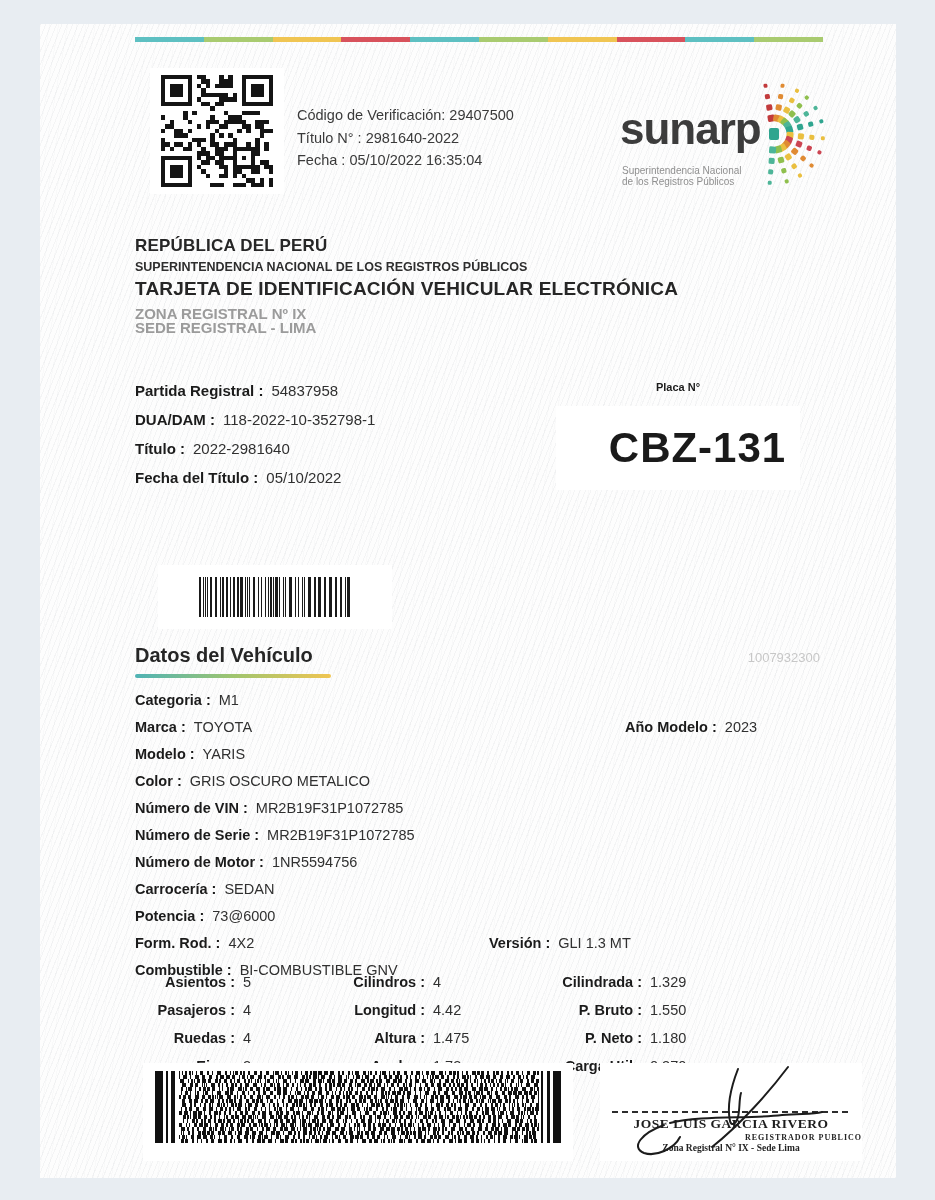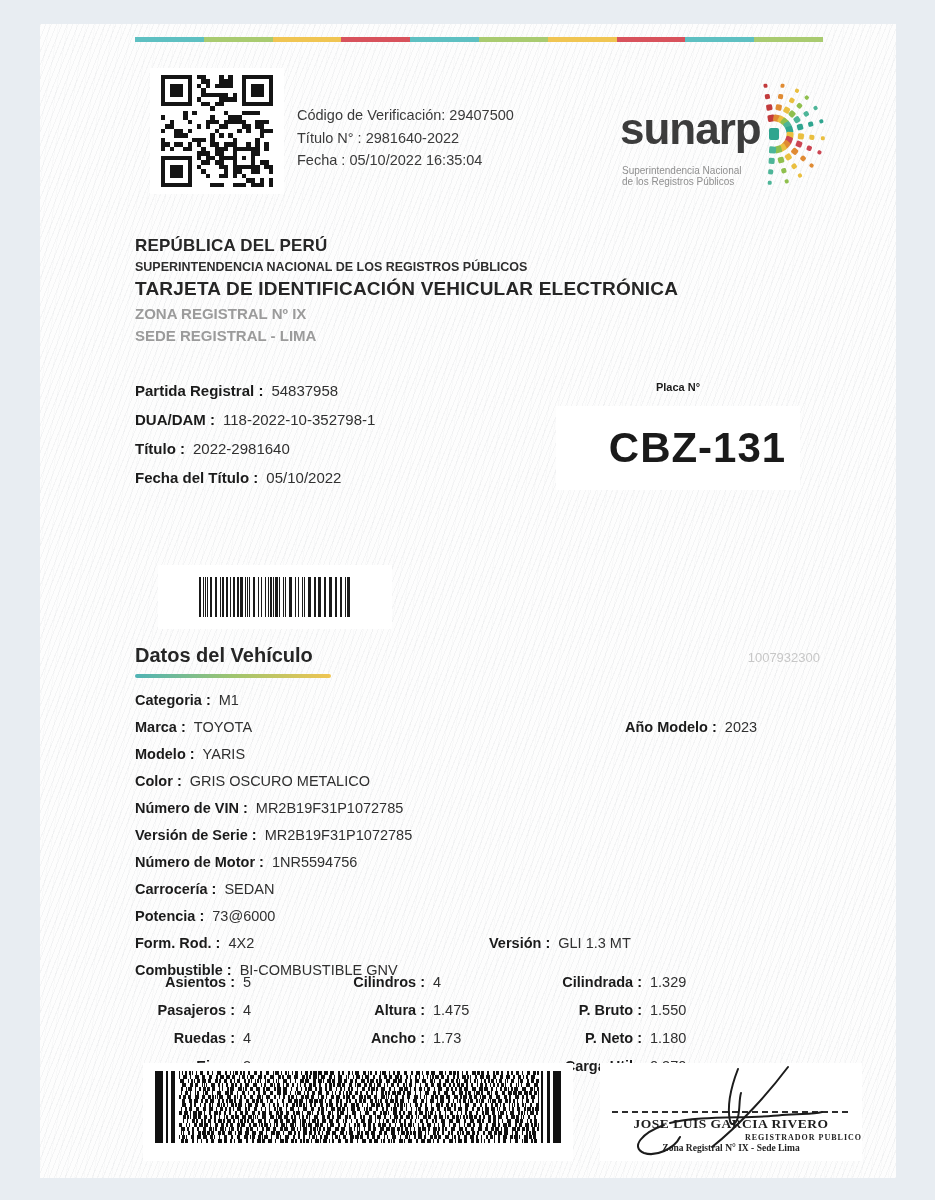--- a/index.html
+++ b/index.html
@@ -34,21 +34,21 @@
   #logo-word { position:absolute; left:8px; top:40px; font-size:44px; font-weight:700; color:#3c3c3c; letter-spacing:-1px; }
   #logo-tagline { position:absolute; left:10px; top:101px; font-size:10px; color:#8f8f8f; line-height:11px; }
   #burst-svg { position:absolute; left:138px; top:-2px; }
 
   
   .hdr { left:95px; }
   #hdr-country   { top:212px; font-size:17px; font-weight:800; color:#262626; letter-spacing:.2px; }
   #hdr-entity    { top:236px; font-size:12.5px; font-weight:700; color:#2e2e2e; }
   #hdr-doctitle  { top:254px; font-size:19px; font-weight:800; color:#262626; letter-spacing:.2px; }
   #hdr-zone      { top:281px; font-size:15px; font-weight:700; color:#9b9b9b; }
-  #hdr-sede      { top:303px; font-size:15px; font-weight:700; color:#9b9b9b; }
+  #hdr-sede      { top:295px; font-size:15px; font-weight:700; color:#9b9b9b; }
 
   
   #reg-fields { left:95px; top:352px; }
   .field-row { height:29px; display:flex; align-items:center; font-size:15px; }
   .flabel { font-weight:700; color:#1b1b1b; margin-right:8px; white-space:pre; }
   .fvalue { color:#303030; }
 
   
   #placa-label { left:516px; top:357px; width:244px; text-align:center; font-size:11px; font-weight:700; color:#1b1b1b; }
   #placa-box { left:516px; top:382px; width:244px; height:84px; display:flex; align-items:center; justify-content:center; }
@@ -460,21 +460,21 @@
     </div>
     <div class="field-row">
       <span class="flabel">Color :</span>
       <span class="fvalue">GRIS OSCURO METALICO</span>
     </div>
     <div class="field-row">
       <span class="flabel">Número de VIN :</span>
       <span class="fvalue">MR2B19F31P1072785</span>
     </div>
     <div class="field-row">
-      <span class="flabel">Versión de Serie :</span>
+      <span class="flabel">Número de Serie :</span>
       <span class="fvalue">MR2B19F31P1072785</span>
     </div>
     <div class="field-row">
       <span class="flabel">Número de Motor :</span>
       <span class="fvalue">1NR5594756</span>
     </div>
     <div class="field-row">
       <span class="flabel">Carrocería :</span>
       <span class="fvalue">SEDAN</span>
     </div>
@@ -517,20 +517,24 @@
     <div class="spec-row">
       <span class="flabel">Ejes :</span>
       <span class="fvalue">2</span>
     </div>
   </div>
 
   <div id="spec-col2" class="abs spec-col">
     <div class="spec-row">
       <span class="flabel">Cilindros :</span>
       <span class="fvalue">4</span>
+    </div>
+    <div class="spec-row">
+      <span class="flabel">Longitud :</span>
+      <span class="fvalue">4.42</span>
     </div>
     <div class="spec-row">
       <span class="flabel">Altura :</span>
       <span class="fvalue">1.475</span>
     </div>
     <div class="spec-row">
       <span class="flabel">Ancho :</span>
       <span class="fvalue">1.73</span>
     </div>
   </div>

